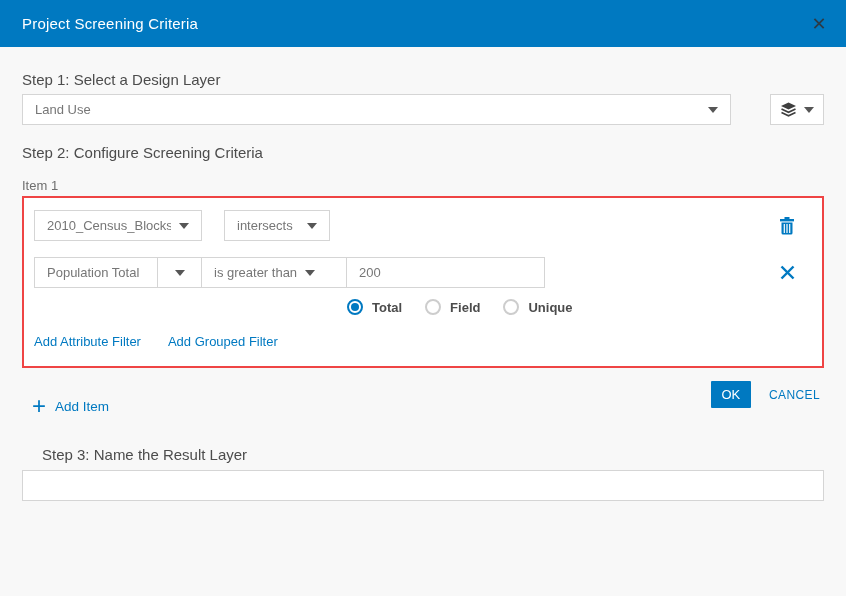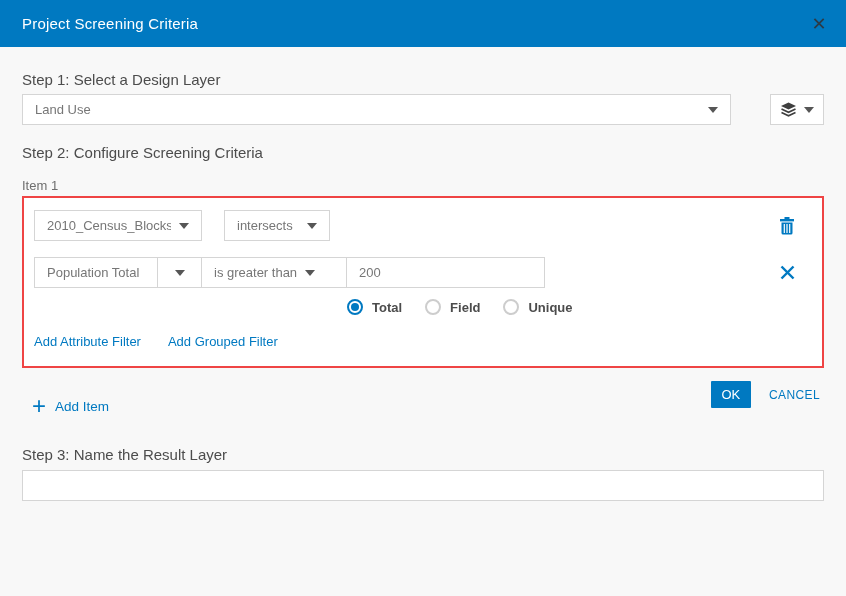--- a/index.html
+++ b/index.html
@@ -93,21 +93,21 @@
   .radio-label { font-size: 13px; font-weight: 700; color: #4c4c4c; margin-left: 9px; }
 
   .links-row { margin-top: 19px; display: flex; }
   .link { color: #0079c1; font-size: 13px; text-decoration: none; cursor: pointer; }
   .link + .link { margin-left: 27px; }
 
   .add-item-row { margin-top: 29px; display: flex; align-items: center; padding-left: 10px; }
   .plus-icon { color: #0079c1; font-size: 24px; font-weight: 300; line-height: 18px; margin-right: 9px; }
   .add-item-label { color: #0079c1; font-size: 13.5px; cursor: pointer; }
 
-  .step3-label { margin-top: 31px; }
+  .step3-label { margin-top: 31px; margin-left: 20px; }
   .result-input {
     margin-top: 7px; width: 100%; height: 31px; background: #fff; border: 1px solid #d5d5d5;
     outline: none; font-size: 13px; color: #4c4c4c; padding: 0 12px;
     font-family: "Liberation Sans", sans-serif;
   }
 
   .footer { position: absolute; right: 26px; bottom: 12px; display: flex; align-items: center; }
   .ok-btn {
     min-width: 40px; height: 27px; background: #0079c1; color: #fff; border: none;
     font-size: 13px; font-family: "Liberation Sans", sans-serif; cursor: pointer;

